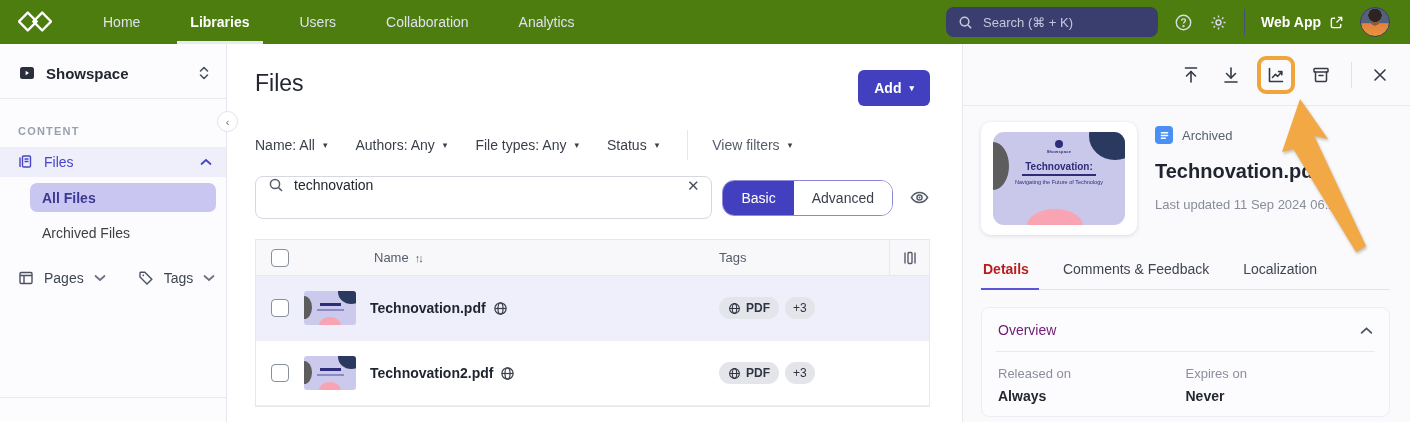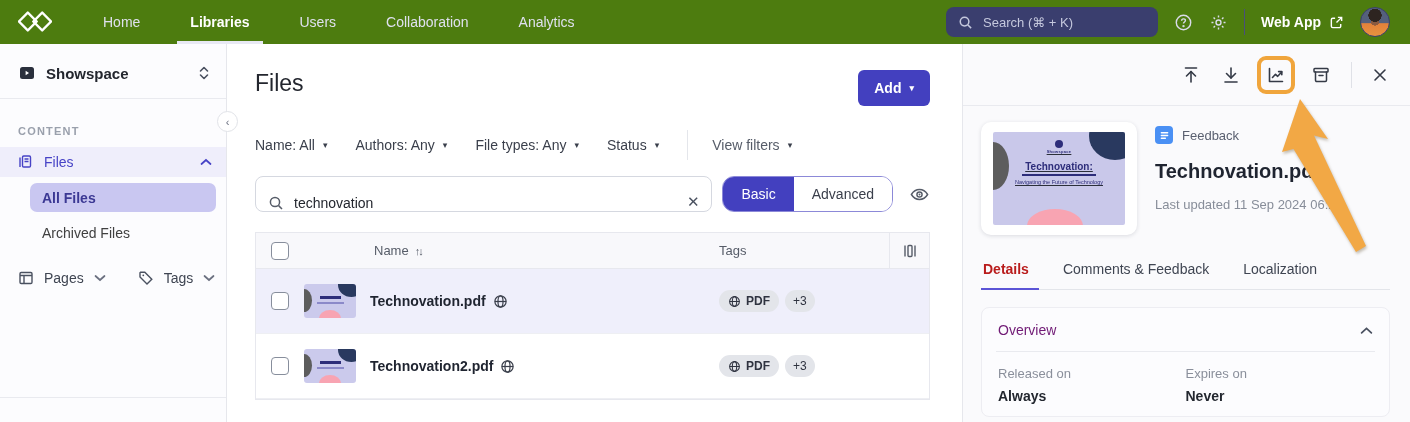--- a/index.html
+++ b/index.html
@@ -47,21 +47,21 @@
   .main { position:absolute; top:44px; left:227px; width:735px; bottom:0; background:#fff; padding:0 32px 0 28px; }
   .main-header { display:flex; align-items:flex-start; justify-content:space-between; margin-top:26px; }
   .page-title { font-size:23px; font-weight:500; color:#23262e; }
   .add-btn { display:flex; align-items:center; gap:8px; background:#4340bf; color:#fff; border:none; border-radius:6px; height:36px; padding:0 16px; font-size:14px; font-weight:600; cursor:pointer; font-family:inherit; }
   .filters-row { display:flex; align-items:center; margin-top:24px; font-size:14px; color:#3a3f4b; }
   .filter { display:flex; align-items:center; gap:8px; margin-right:28px; cursor:pointer; }
   .caret { font-size:9px; color:#3a3f4b; }
   .filters-vdiv { width:1px; height:30px; background:#e4e6eb; margin:0 24px 0 0; }
   .viewfilters { color:#565c68; }
   .search-row { display:flex; align-items:center; margin-top:16px; gap:10px; }
-  .search-box { flex:1; display:flex; align-items:flex-end; gap:10px; height:36px; border:1px solid #d5d8e0; border-radius:8px; padding:0 12px; background:#fff; }
+  .search-box { flex:1; display:flex; align-items:flex-start; gap:10px; height:43px; border:1px solid #d5d8e0; border-radius:8px; padding:0 12px; background:#fff; }
   .search-box input { flex:1; border:none; outline:none; font-size:14px; color:#23262e; font-family:inherit; background:transparent; }
   .clear-x { color:#4a5160; font-size:15px; cursor:pointer; }
   .toggle-group { display:flex; border:1px solid #8c89d8; border-radius:12px; overflow:hidden; height:36px; }
   .toggle-btn { display:flex; align-items:center; justify-content:center; padding:0 18px; font-size:14px; cursor:pointer; }
   .toggle-btn.on { background:#4340bf; color:#fff; font-weight:500; }
   .toggle-btn.off { background:#fff; color:#3a3f4b; }
   .eye-btn { margin-left:6px; color:#565c68; cursor:pointer; }
 
   .table { margin-top:20px; border:1px solid #e7e8ee; }
   .t-header { display:flex; align-items:center; height:36px; background:#f8f8fb; border-bottom:1px solid #e7e8ee; color:#565c68; font-size:13px; }
@@ -86,21 +86,21 @@
 
   
   .panel { position:absolute; top:44px; right:0; width:448px; bottom:0; background:#fafafc; border-left:1px solid #e6e7ec; }
   .panel-toolbar { display:flex; align-items:center; justify-content:flex-end; gap:20px; height:62px; padding-right:22px; border-bottom:1px solid #e9eaef; }
   .tool-icon { color:#343a46; cursor:pointer; display:flex; }
   .hl-box { border:4px solid #f0a53c; border-radius:9px; padding:5px; margin:0 -4px; display:flex; }
   .toolbar-vdiv { width:1px; height:26px; background:#dfe1e7; }
   .panel-body { padding:16px 20px 0 18px; }
   .file-summary { display:flex; gap:18px; }
   .thumb-card { width:156px; height:113px; background:#fff; border-radius:10px; box-shadow:0 1px 4px rgba(30,35,60,.14); padding:10px 12px; flex:none; }
-  .slide { position:relative; width:100%; height:100%; background:#c9c8ea; border-radius:2px; overflow:hidden; text-align:center;text-decoration:underline; }
+  .slide { position:relative; width:100%; height:100%; background:#c9c8ea; border-radius:11px; overflow:hidden; text-align:center; }
   .slide .blob-navy { position:absolute; right:-16px; top:-20px; width:52px; height:48px; border-radius:50%; background:#29395f; }
   .slide .blob-gray { position:absolute; left:-16px; top:10px; width:32px; height:48px; border-radius:50%; background:#5d5d5d; }
   .slide .blob-pink { position:absolute; left:34px; bottom:-18px; width:56px; height:34px; border-radius:50%; background:#f8a4b2; }
   .slide-brand-dot { width:8px; height:8px; border-radius:50%; background:#2d2d7a; margin:8px auto 1px; }
   .slide-brand { font-size:4px; font-weight:700; color:#2d2d7a; letter-spacing:.3px; }
   .slide-title { position:relative; margin-top:7px; font-size:10px; font-weight:700; color:#2d2d7a; }
   .slide-rule { width:74px; height:2px; background:#2d2d7a; margin:2px auto 3px; position:relative; }
   .slide-sub { position:relative; font-size:5.5px; color:#2d2d7a; }
   .doc-type { display:flex; align-items:center; gap:9px; margin-top:4px; color:#5a6070; font-size:13px; }
   .doc-badge { width:18px; height:18px; border-radius:4px; background:#4a90f4; display:flex; align-items:center; justify-content:center; }
@@ -460,21 +460,21 @@
           <div class="slide-sub">Navigating the Future of Technology</div>
         </div>
       </div>
       <div>
         <div class="doc-type">
           <span class="doc-badge">
             <svg width="11" height="11" viewBox="0 0 12 12" fill="none" stroke="#fff" stroke-width="1.4" stroke-linecap="round">
                 <path d="M2.5 3h7M2.5 6h7M2.5 9h4.5"></path>
               </svg>
           </span>
-          <span>Feedback</span>
+          <span>Archived</span>
         </div>
         <div class="panel-title">Technovation.pdf</div>
         <div class="panel-updated">Last updated 11 Sep 2024 06:22</div>
       </div>
     </div>
 
     <div class="panel-tabs">
       <div class="ptab active"><span>Details</span></div>
       <div class="ptab"><span>Comments &amp; Feedback</span></div>
       <div class="ptab"><span>Localization</span></div>

